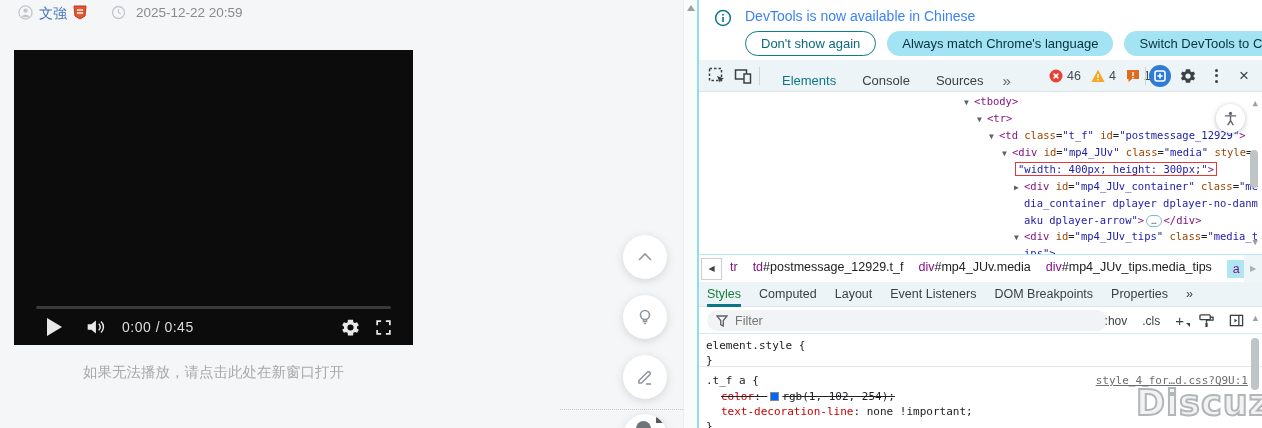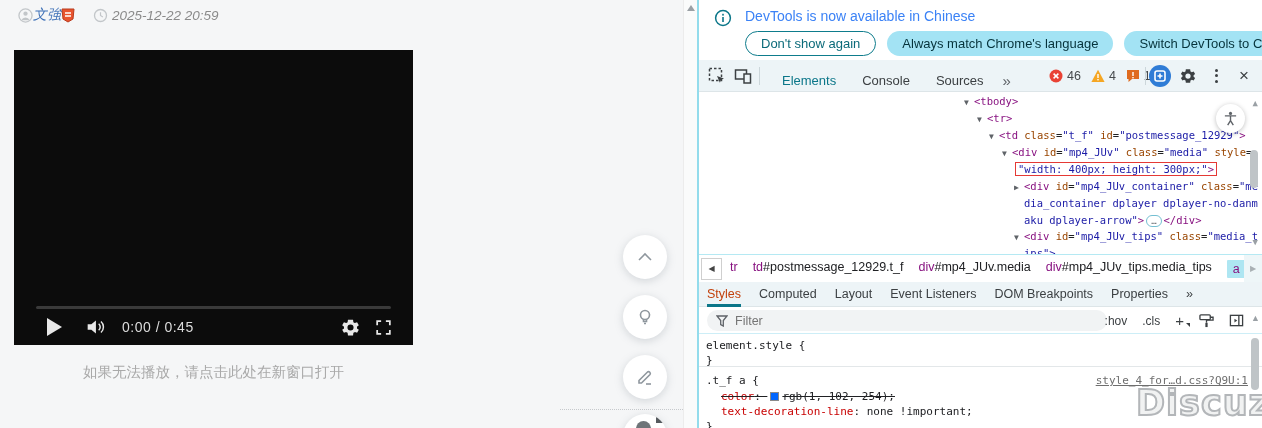--- a/index.html
+++ b/index.html
@@ -3,21 +3,21 @@
 <meta charset="utf-8">
 <style>
   * { box-sizing: border-box; }
   html,body { margin:0; padding:0; }
   body {
     width:1262px; height:428px; position:relative; overflow:hidden;
     background:#fff; font-family:"Liberation Sans", sans-serif; color:#202124;
   }
   
   #page-left { position:absolute; left:0; top:0; width:683px; height:428px; background:#f5f6f7; }
-  .post-meta { position:absolute; left:18px; top:5px; height:20px; display:flex; align-items:center; font-size:13.5px;font-style:italic; }
+  .post-meta { position:absolute; left:18px; top:5px; height:20px; display:flex; align-items:flex-start; gap:6px; font-size:13.5px; }
   .username { color:#4072b8; text-decoration:none; font-size:14px; }
   .badge-icon { width:14px; height:15px; display:inline-block; }
   .timestamp { color:#8a8a8a; margin-left:4px; }
   .meta-icon { width:15px; height:15px; opacity:.55; }
   .clock-wrap { margin-left:18px; display:flex; align-items:center; }
 
   #video-player { position:absolute; left:14px; top:50px; width:399px; height:295px; background:#0c0c0c; }
   .vp-progress { position:absolute; left:22px; right:22px; bottom:36px; height:3px; background:#3a3a3a; border-radius:2px; }
   .vp-controls { position:absolute; left:0; right:0; bottom:0; height:36px; }
   .vp-play { position:absolute; left:33px; bottom:9px; width:0; height:0; border-left:15px solid #e8e8e8; border-top:9px solid transparent; border-bottom:9px solid transparent; cursor:pointer; }
@@ -83,21 +83,21 @@
   .crumb-nav-left { width:21px; height:22px; margin-left:2px; border:1px solid #cfcfcf; background:#fff; display:flex; align-items:center; justify-content:center; font-size:8px; color:#444; cursor:pointer; }
   .crumb-list { display:flex; gap:15px; margin-left:8px; flex:1; overflow:hidden; white-space:nowrap;text-align:center; }
   .crumb { cursor:pointer; }
   .crumb-tag { color:#881280; }
   .crumb-rest { color:#202124; }
   .crumb.selected { background:#aee6f2; padding:2px 6px; border-radius:1px; }
   .crumb-nav-right { width:18px; height:27px; background:#eef6f8; display:flex; align-items:center; justify-content:center; font-size:8px; color:#a9b0b4; cursor:pointer; }
 
   #style-tabs { position:absolute; left:0; top:282px; width:100%; height:25px; background:#edf4f7; border-bottom:1px solid #dde5e8; display:flex; align-items:center; gap:18px; padding-left:8px; font-size:12.5px; color:#3c4043; }
   .stab { height:25px; line-height:25px; position:relative; cursor:pointer; white-space:nowrap; }
-  .stab.active { color:#c2410c; }
+  .stab.active { color:#15803d; }
   .stab.active::after { content:""; position:absolute; left:0; right:0; bottom:0; height:3px; background:#0b7689; }
 
   #filter-bar { position:absolute; left:0; top:307px; width:100%; height:27px; background:#fff; border-bottom:1px solid #cdeef7; }
   .filter-pill { position:absolute; left:8px; top:3px; width:400px; height:21px; background:#f1f3f4; border-radius:11px; border:none; padding:0 8px 0 28px; font-size:12.5px; color:#5f6368; outline:none; font-family:"Liberation Sans",sans-serif; }
   .funnel-icon { position:absolute; left:17px; top:8px; width:12px; height:12px; }
   .filter-right { position:absolute; right:18px; top:0; height:27px; display:flex; align-items:center; gap:15px; font-size:12px; color:#3c4043; }
   .fr-item { cursor:pointer; white-space:nowrap; }
   .plus-btn { position:relative; font-size:15px; }
   .plus-btn::after { content:""; position:absolute; right:-6px; bottom:2px; border-left:4px solid transparent; border-top:4px solid #3c4043; }
   .styles-scroll-up { position:absolute; right:2px; top:6px; font-size:9px; color:#9aa0a5; }

